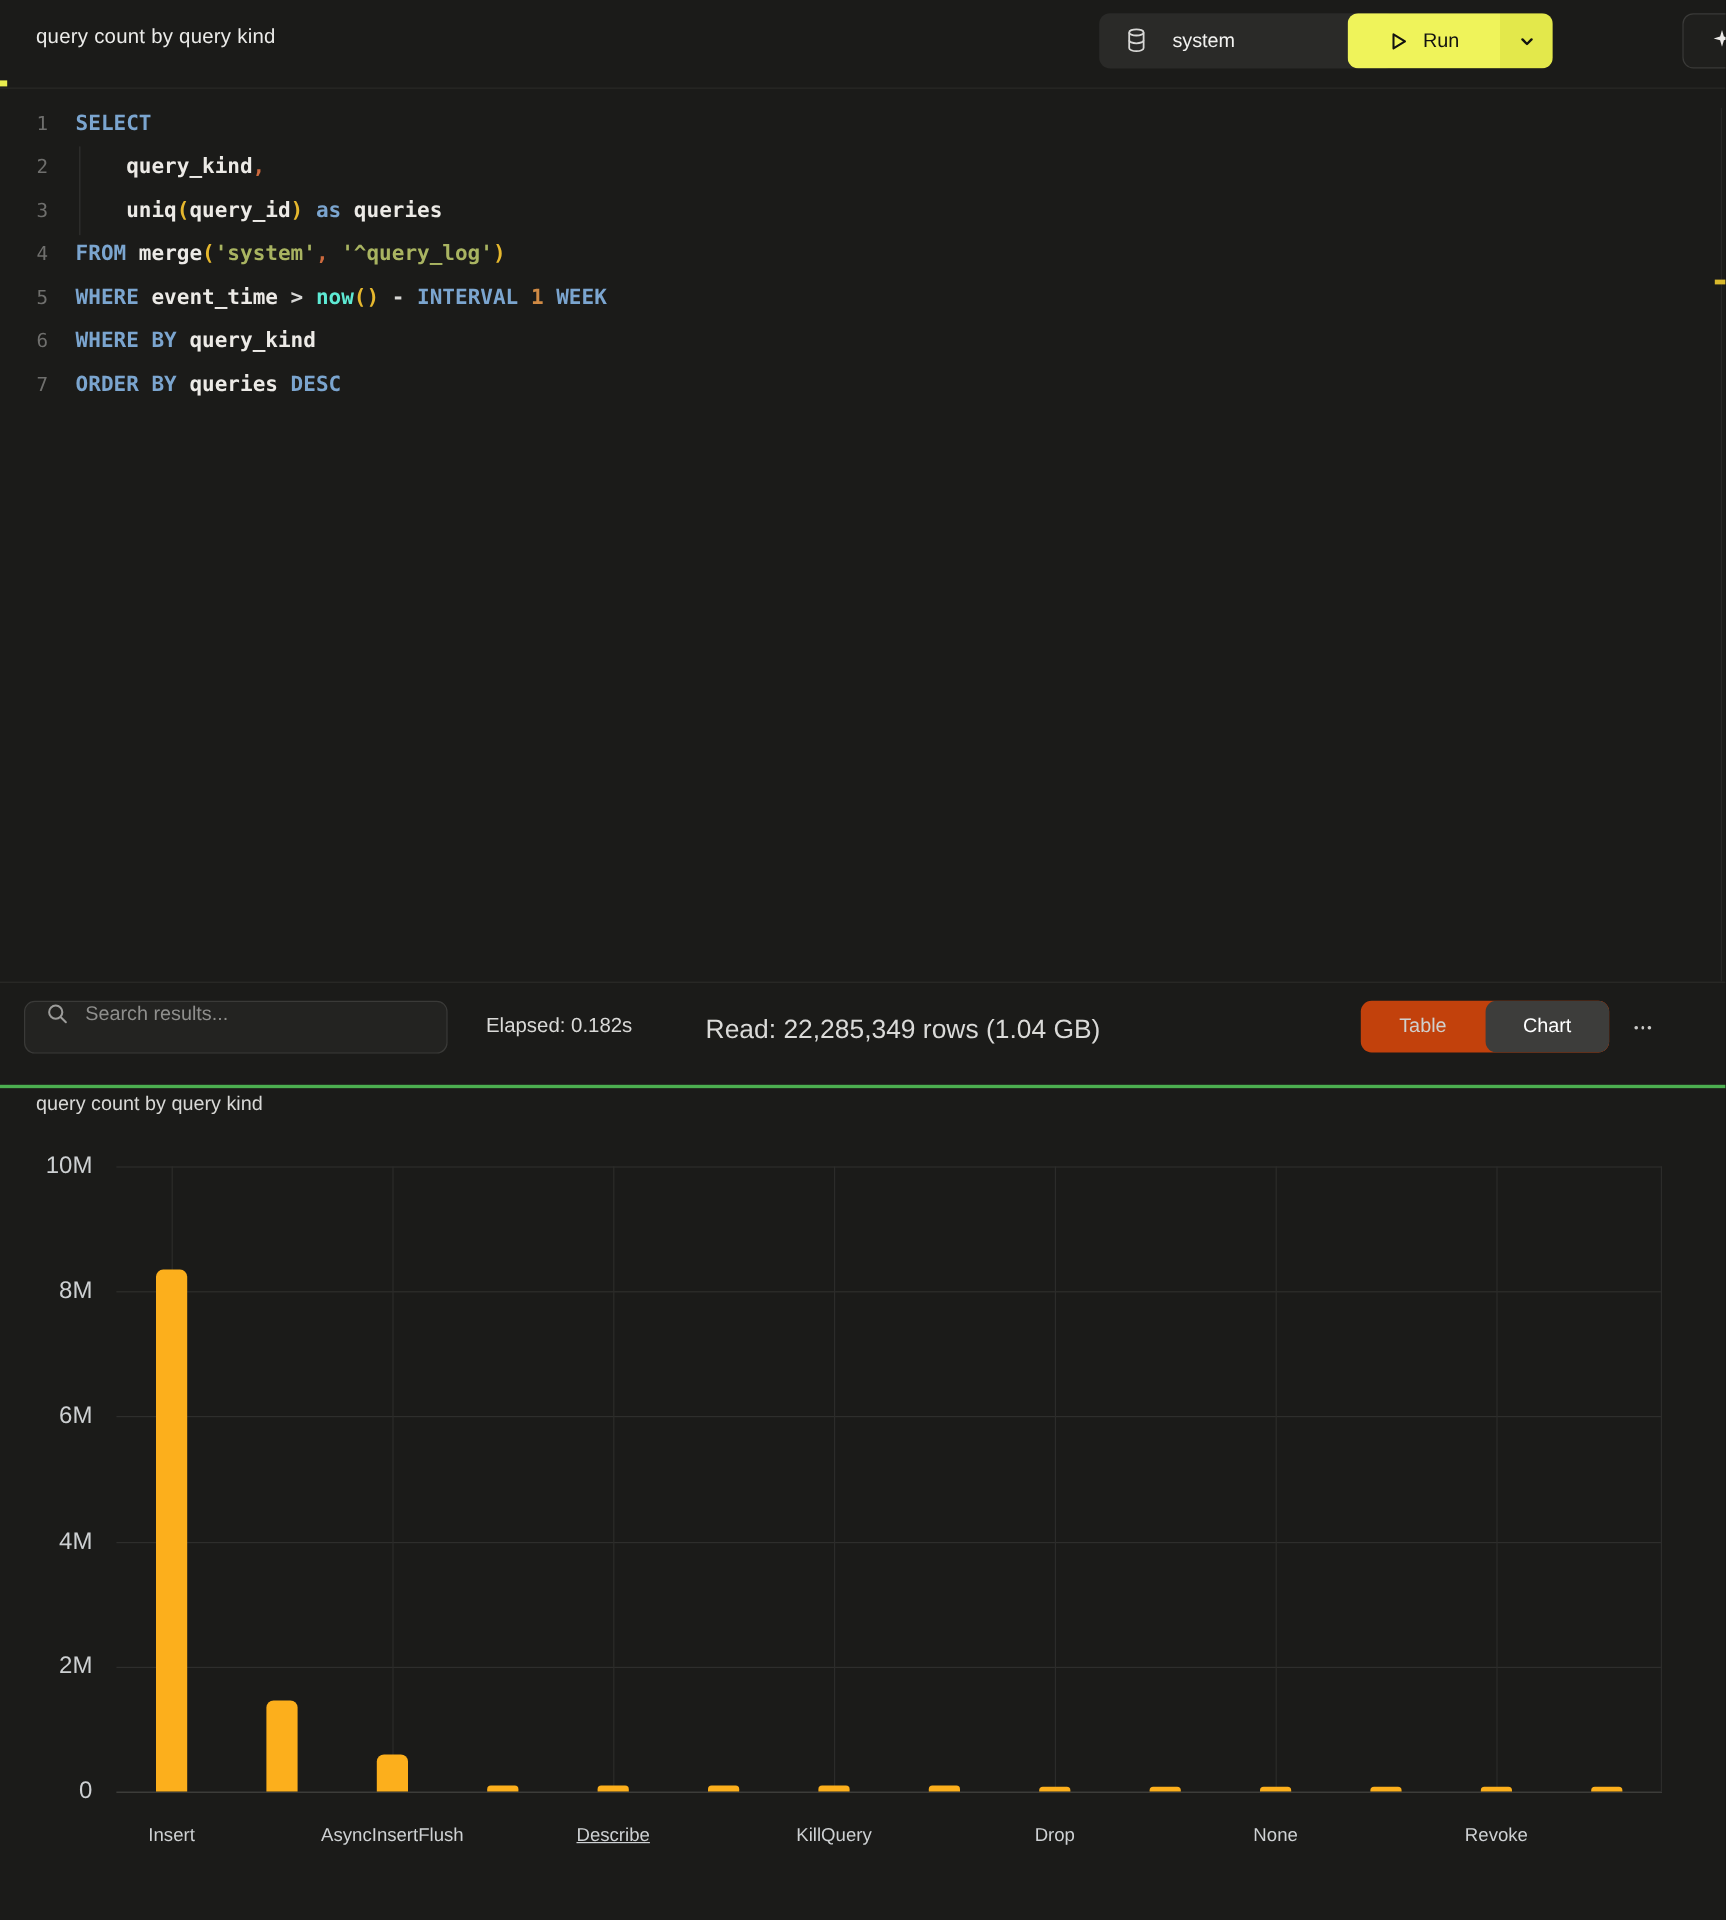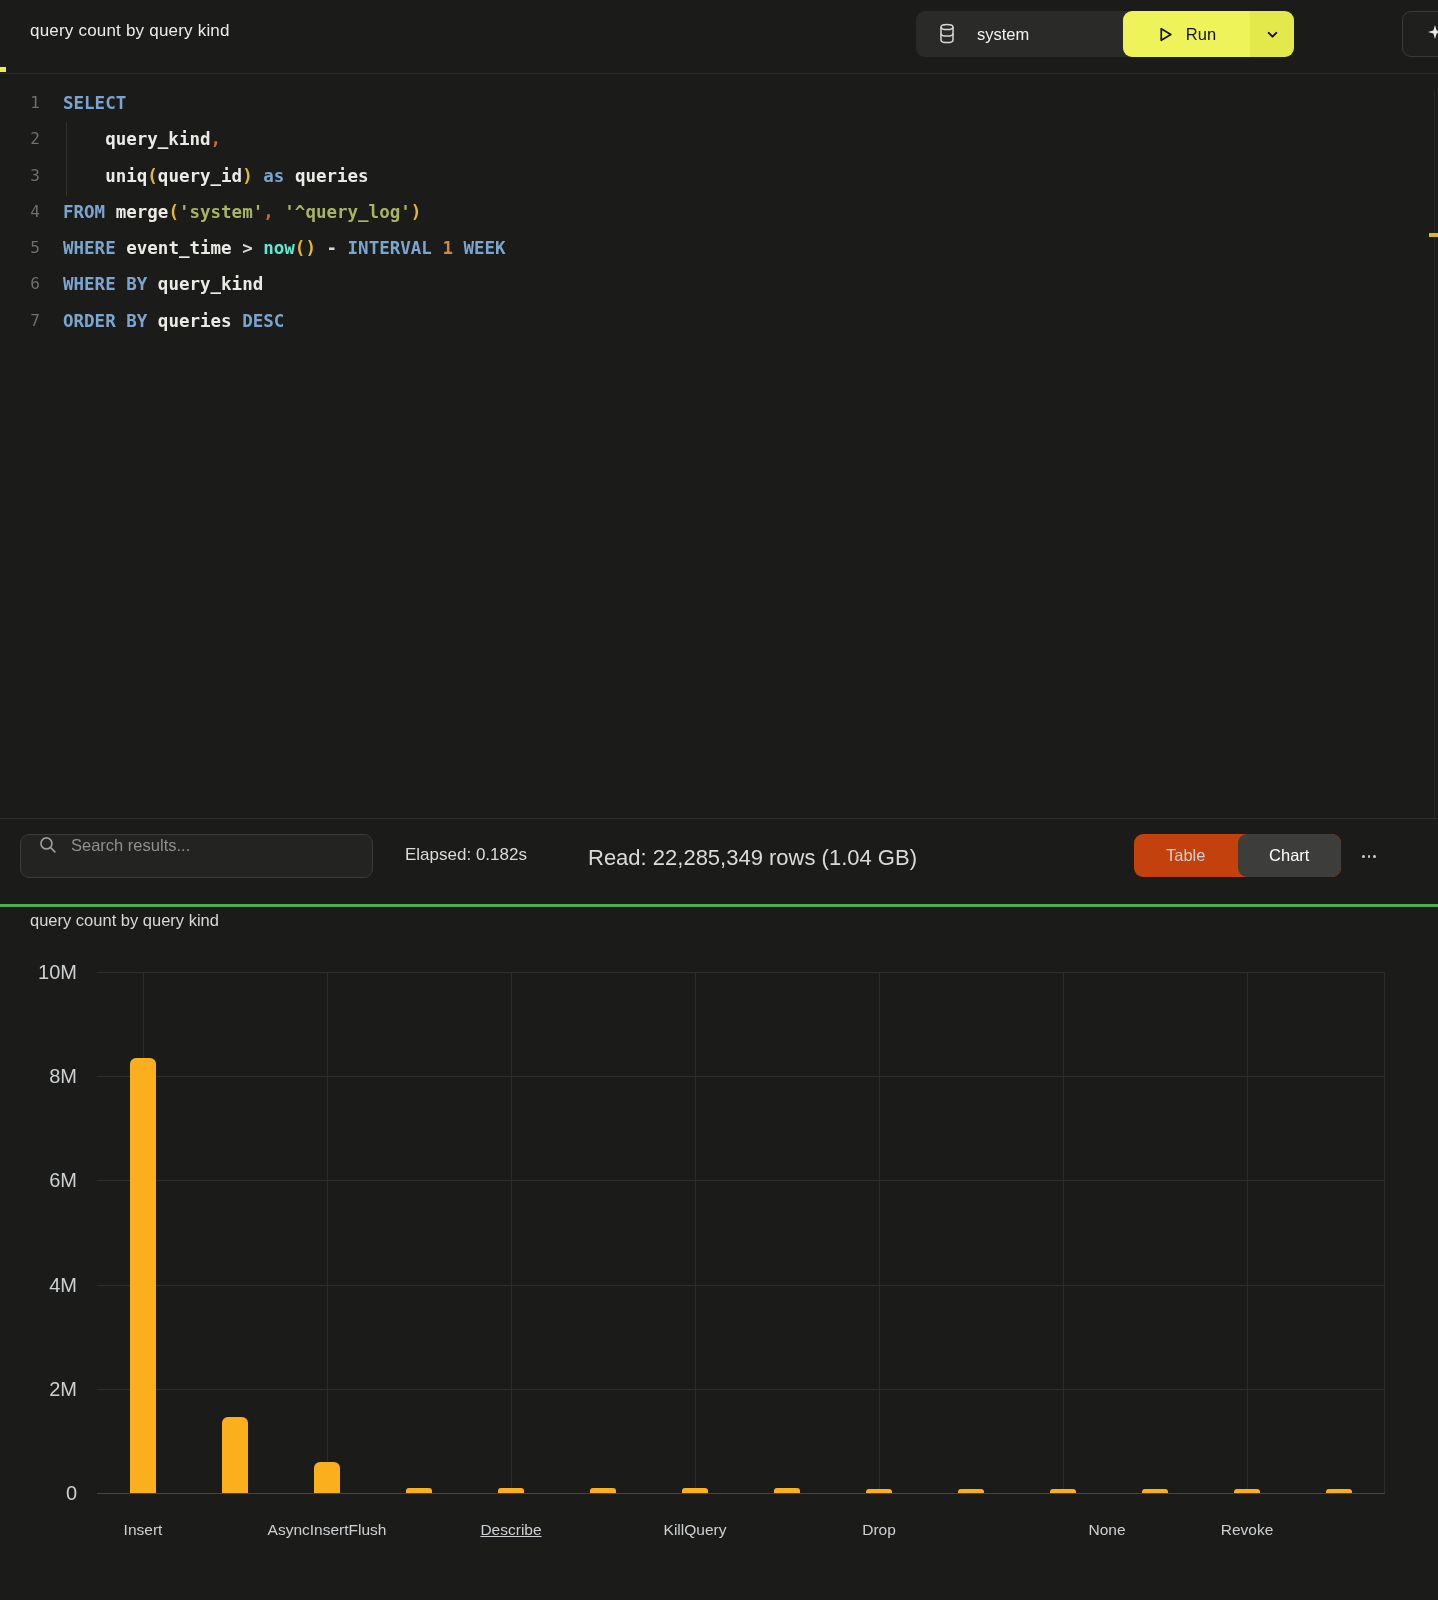--- a/index.html
+++ b/index.html
@@ -195,21 +195,21 @@
         <div class="bar" style="left: 401px; bottom: 0px; height: 5.0016px; background: rgb(252, 175, 28); border-radius: 3px 3px 0px 0px;"></div>
         <div class="xlabel" style="left: 414px; text-decoration: underline;">Describe</div>
         <div class="bar" style="left: 493px; bottom: 0px; height: 4.8453px; background: rgb(252, 175, 28); border-radius: 3px 3px 0px 0px;"></div>
         <div class="bar" style="left: 585px; bottom: 0px; height: 4.689px; background: rgb(252, 175, 28); border-radius: 3px 3px 0px 0px;"></div>
         <div class="xlabel" style="left: 598px;">KillQuery</div>
         <div class="bar" style="left: 677px; bottom: 0px; height: 4.5848px; background: rgb(252, 175, 28); border-radius: 3px 3px 0px 0px;"></div>
         <div class="bar" style="left: 769px; bottom: 0px; height: 4.4806px; background: rgb(252, 175, 28); border-radius: 3px 3px 0px 0px;"></div>
         <div class="xlabel" style="left: 782px;">Drop</div>
         <div class="bar" style="left: 861px; bottom: 0px; height: 4.3764px; background: rgb(252, 175, 28); border-radius: 3px 3px 0px 0px;"></div>
         <div class="bar" style="left: 953px; bottom: 0px; height: 4.2722px; background: rgb(252, 175, 28); border-radius: 3px 3px 0px 0px;"></div>
-        <div class="xlabel" style="left: 1010px;">None</div>
+        <div class="xlabel" style="left: 966px;">None</div>
         <div class="bar" style="left: 1045px; bottom: 0px; height: 4.168px; background: rgb(252, 175, 28); border-radius: 3px 3px 0px 0px;"></div>
         <div class="bar" style="left: 1137px; bottom: 0px; height: 4.0638px; background: rgb(252, 175, 28); border-radius: 3px 3px 0px 0px;"></div>
         <div class="xlabel" style="left: 1150px;">Revoke</div>
         <div class="bar" style="left: 1229px; bottom: 0px; height: 4px; background: rgb(252, 175, 28); border-radius: 3px 3px 0px 0px;"></div>
       </div>
   </section>
 
 </div>
 
 </body></html>

